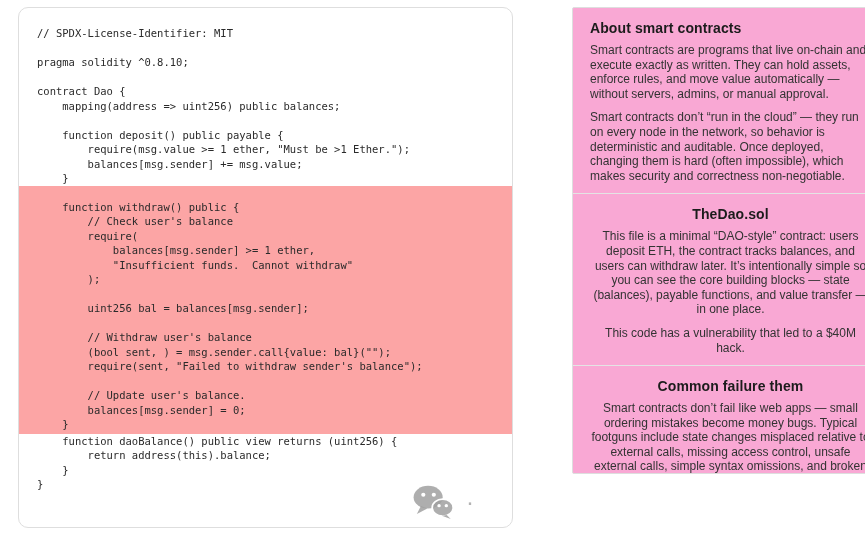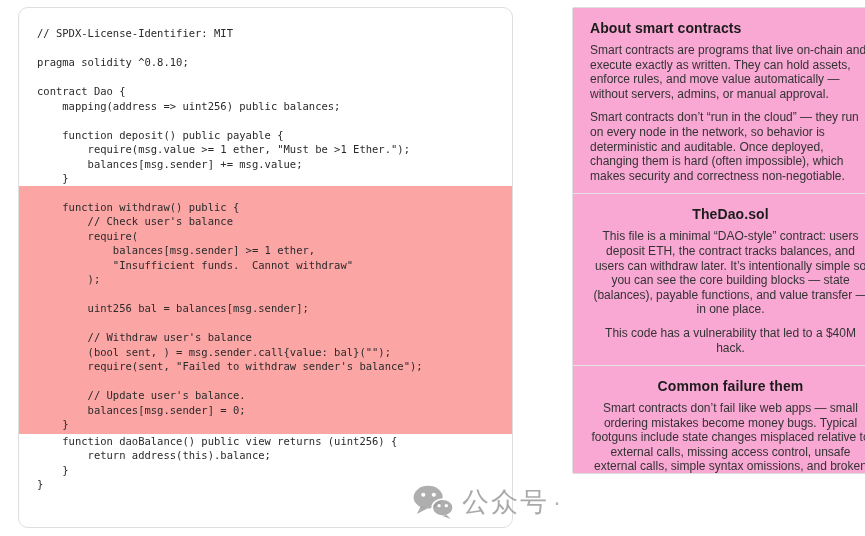--- a/index.html
+++ b/index.html
@@ -179,17 +179,16 @@
       </g>
       <circle cx="14" cy="12" r="2.6" fill="#ffffff"></circle>
       <circle cx="27" cy="12" r="2.6" fill="#ffffff"></circle>
       <g fill="rgba(160,160,160,0.85)" stroke="#ffffff" stroke-width="2.2">
         <ellipse cx="38" cy="28" rx="13" ry="10.5"></ellipse>
       </g>
       <path d="M43 37 L48 42 L37 38 Z" fill="rgba(160,160,160,0.85)"></path>
       <circle cx="33.5" cy="25.5" r="2.1" fill="#ffffff"></circle>
       <circle cx="42.5" cy="25.5" r="2.1" fill="#ffffff"></circle>
     </svg>
-    <span class="wm-prefix">公众号</span>
     <span class="wm-sep">·</span>
   </div>
 
 </div>
 
 </body></html>

